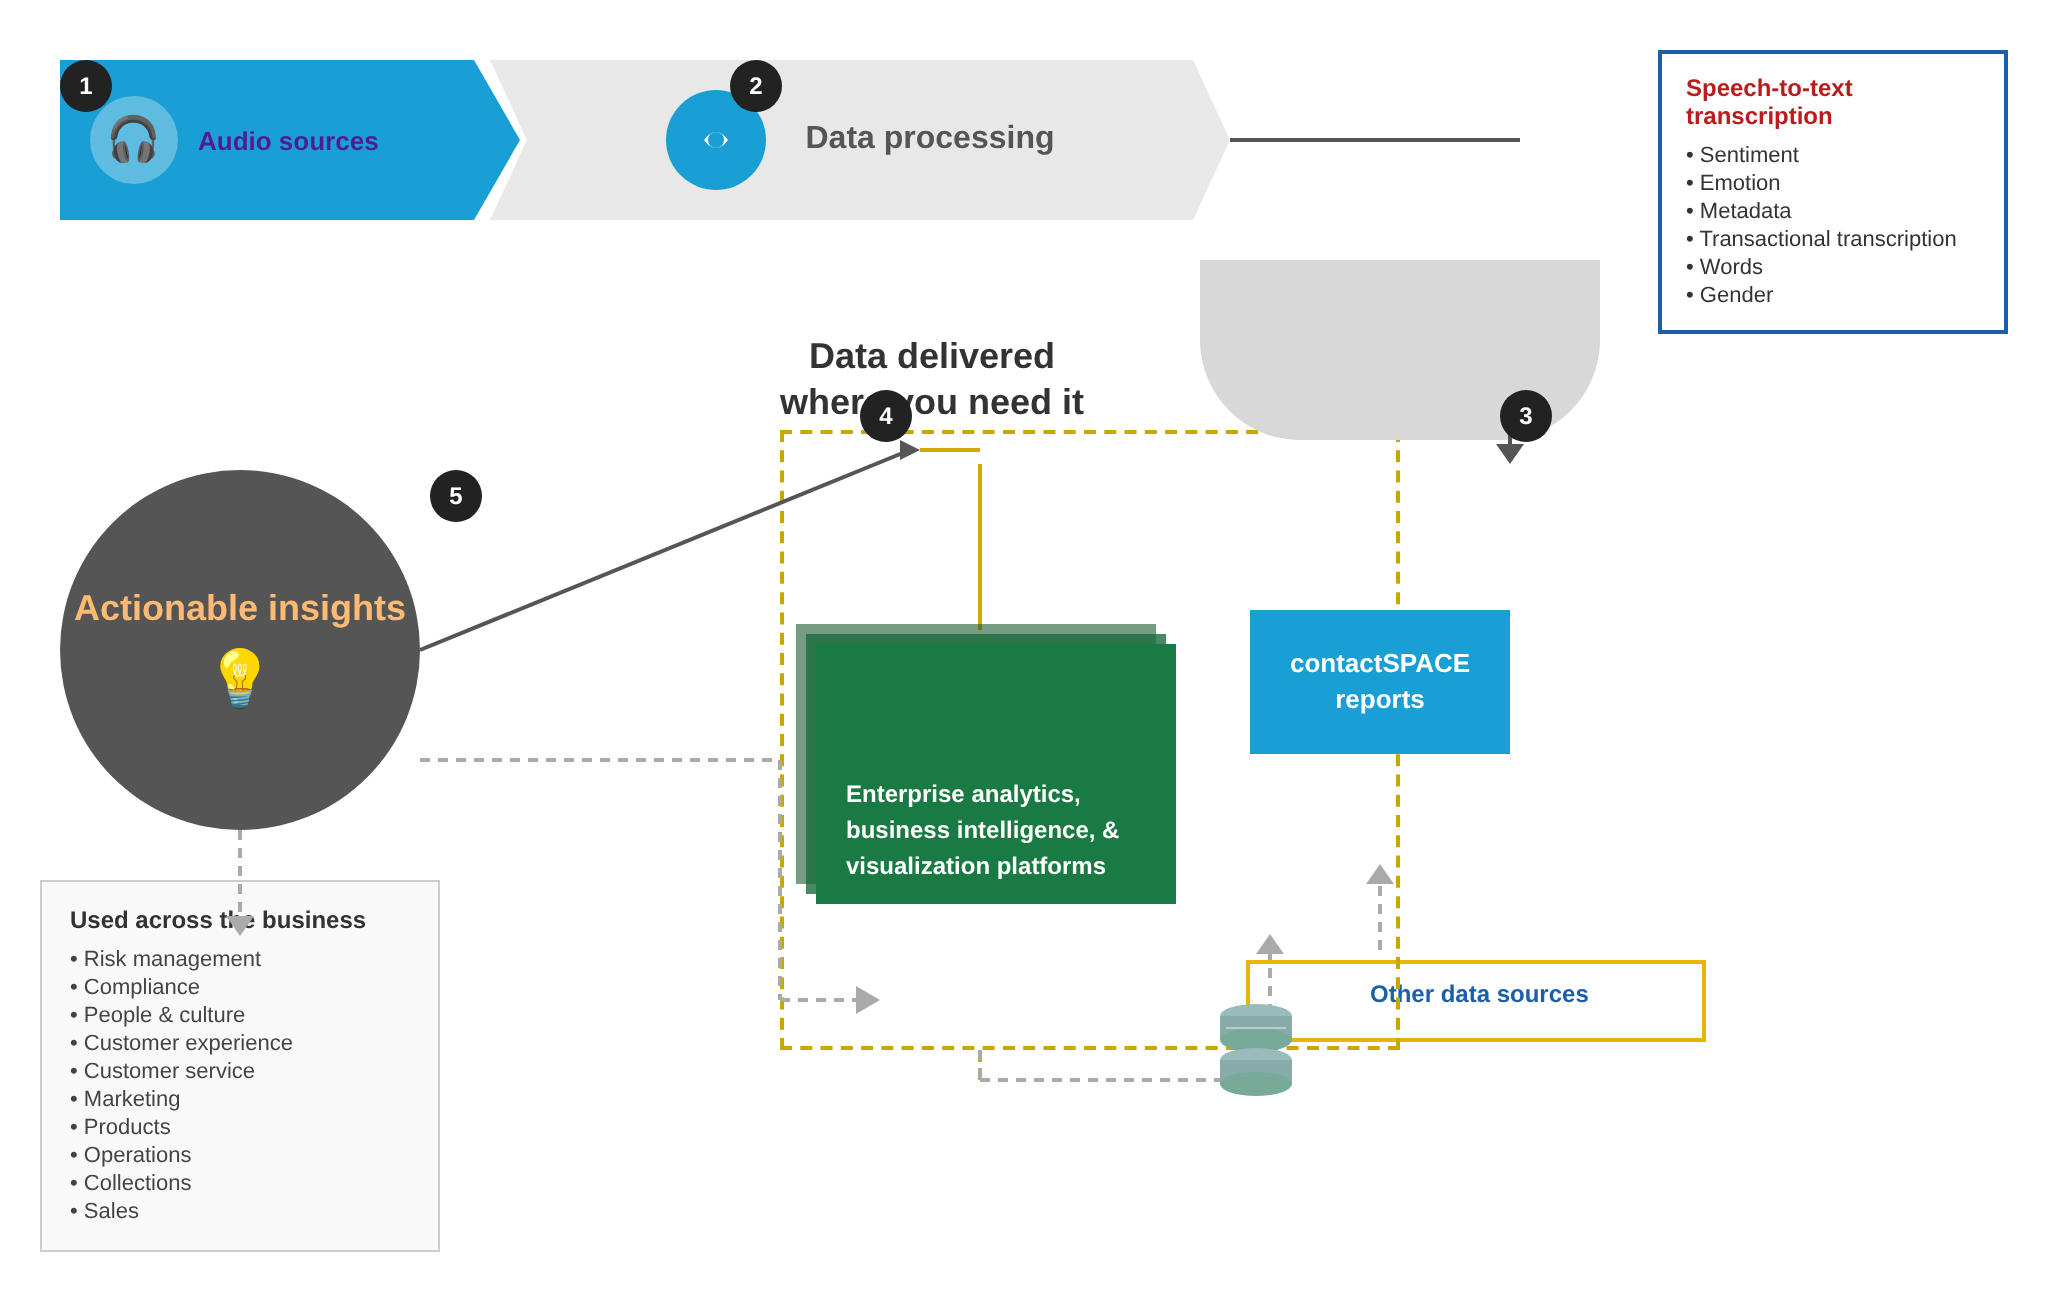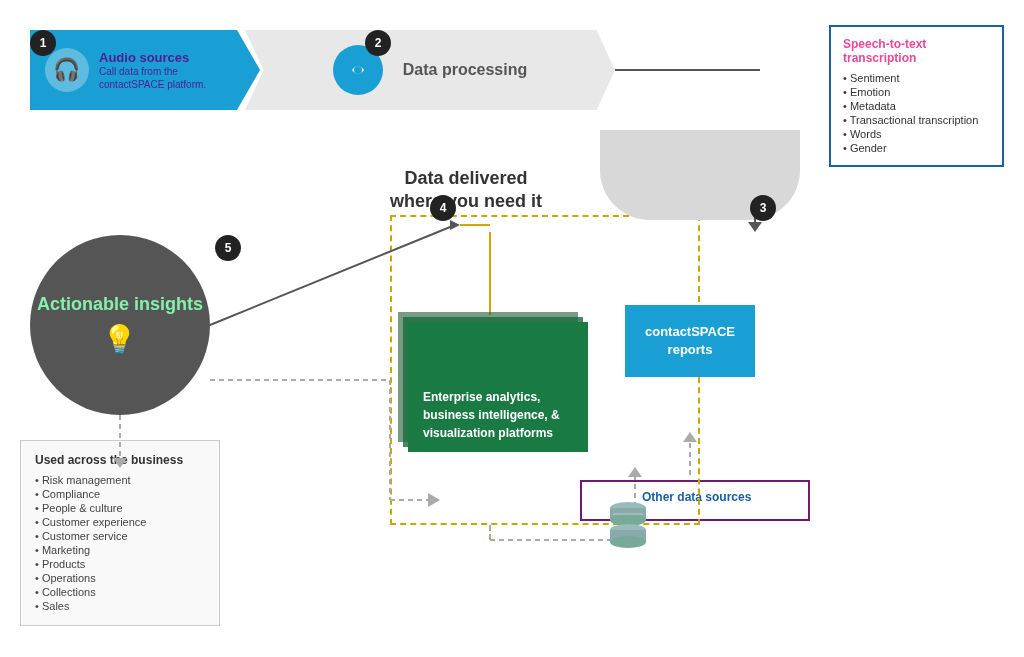--- a/index.html
+++ b/index.html
@@ -111,21 +111,21 @@
       top: 25px;
       right: 20px;
       width: 175px;
       border: 2px solid #1a5fa8;
       padding: 10px 12px;
       background: #fff;
     }
     .speech-box .box-title {
       font-size: 12px;
       font-weight: bold;
-      color: #ec4899;
+      color: #b91c1c;
       margin-bottom: 6px;
     }
     .speech-box ul {
       list-style: none;
       padding: 0;
     }
     .speech-box ul li {
       font-size: 11px;
       color: #333;
       padding: 1px 0;
@@ -170,21 +170,21 @@
       background: #555;
       display: flex;
       flex-direction: column;
       align-items: center;
       justify-content: center;
       z-index: 5;
     }
     .insights-circle .ins-title {
       font-size: 18px;
       font-weight: bold;
-      color: #86efac;
+      color: #fdba74;
       text-align: center;
       line-height: 1.2;
     }
     .insights-circle .bulb-icon {
       margin-top: 8px;
       font-size: 28px;
       color: #fff;
     }
 
     
@@ -229,23 +229,23 @@
       font-weight: bold;
       text-align: center;
       line-height: 1.4;
       z-index: 5;
     }
 
     
     .other-data-box {
       position: absolute;
       top: 480px;
-      left: 580px;
+      left: 623px;
       width: 230px;
-      border: 2px solid #701a75;
+      border: 2px solid #eab308;
       background: #fff;
       padding: 8px 12px 10px 60px;
     }
     .other-data-box .obox-title {
       font-size: 12px;
       font-weight: bold;
       color: #1a5fa8;
       margin-bottom: 5px;
     }
     .other-data-box ul {
@@ -323,21 +323,20 @@
     <polygon points="428,493 428,507 440,500" fill="#aaa"></polygon>
   </svg>
 
   <div class="step1-arrow">
     <div class="step1-icon">
 
       <span style="font-size:22px; color:#fff;">🎧</span>
     </div>
     <div class="step1-text">
       <div class="title">Audio sources</div>
-      <div class="sub">Call data from the contactSPACE platform.</div>
     </div>
   </div>
 
   <div class="badge badge-1">1</div>
 
   <div class="step2-arrow">
     <div class="step2-icon">
       <svg width="32" height="32" viewBox="0 0 32 32">
         <circle cx="16" cy="16" r="14" fill="#1a9fd4"></circle>
         <path d="M10 16 Q16 8 22 16 Q16 24 10 16Z" fill="#fff"></path>

